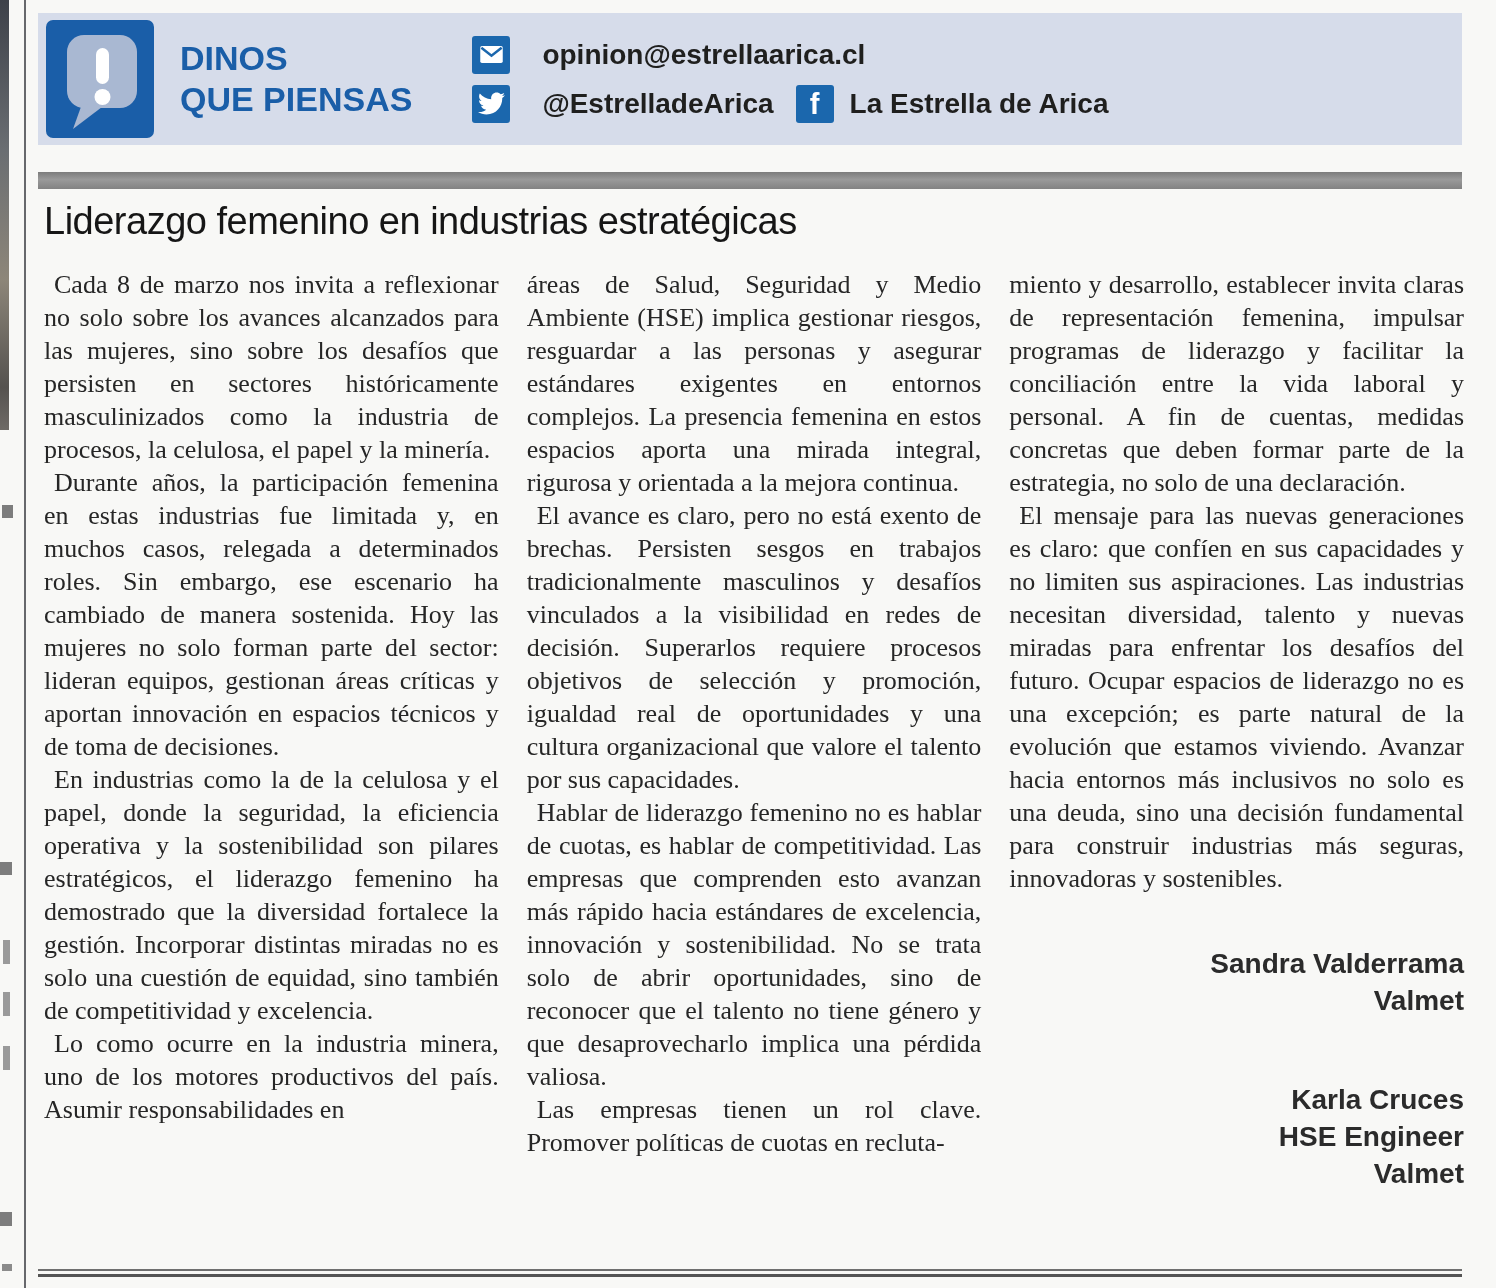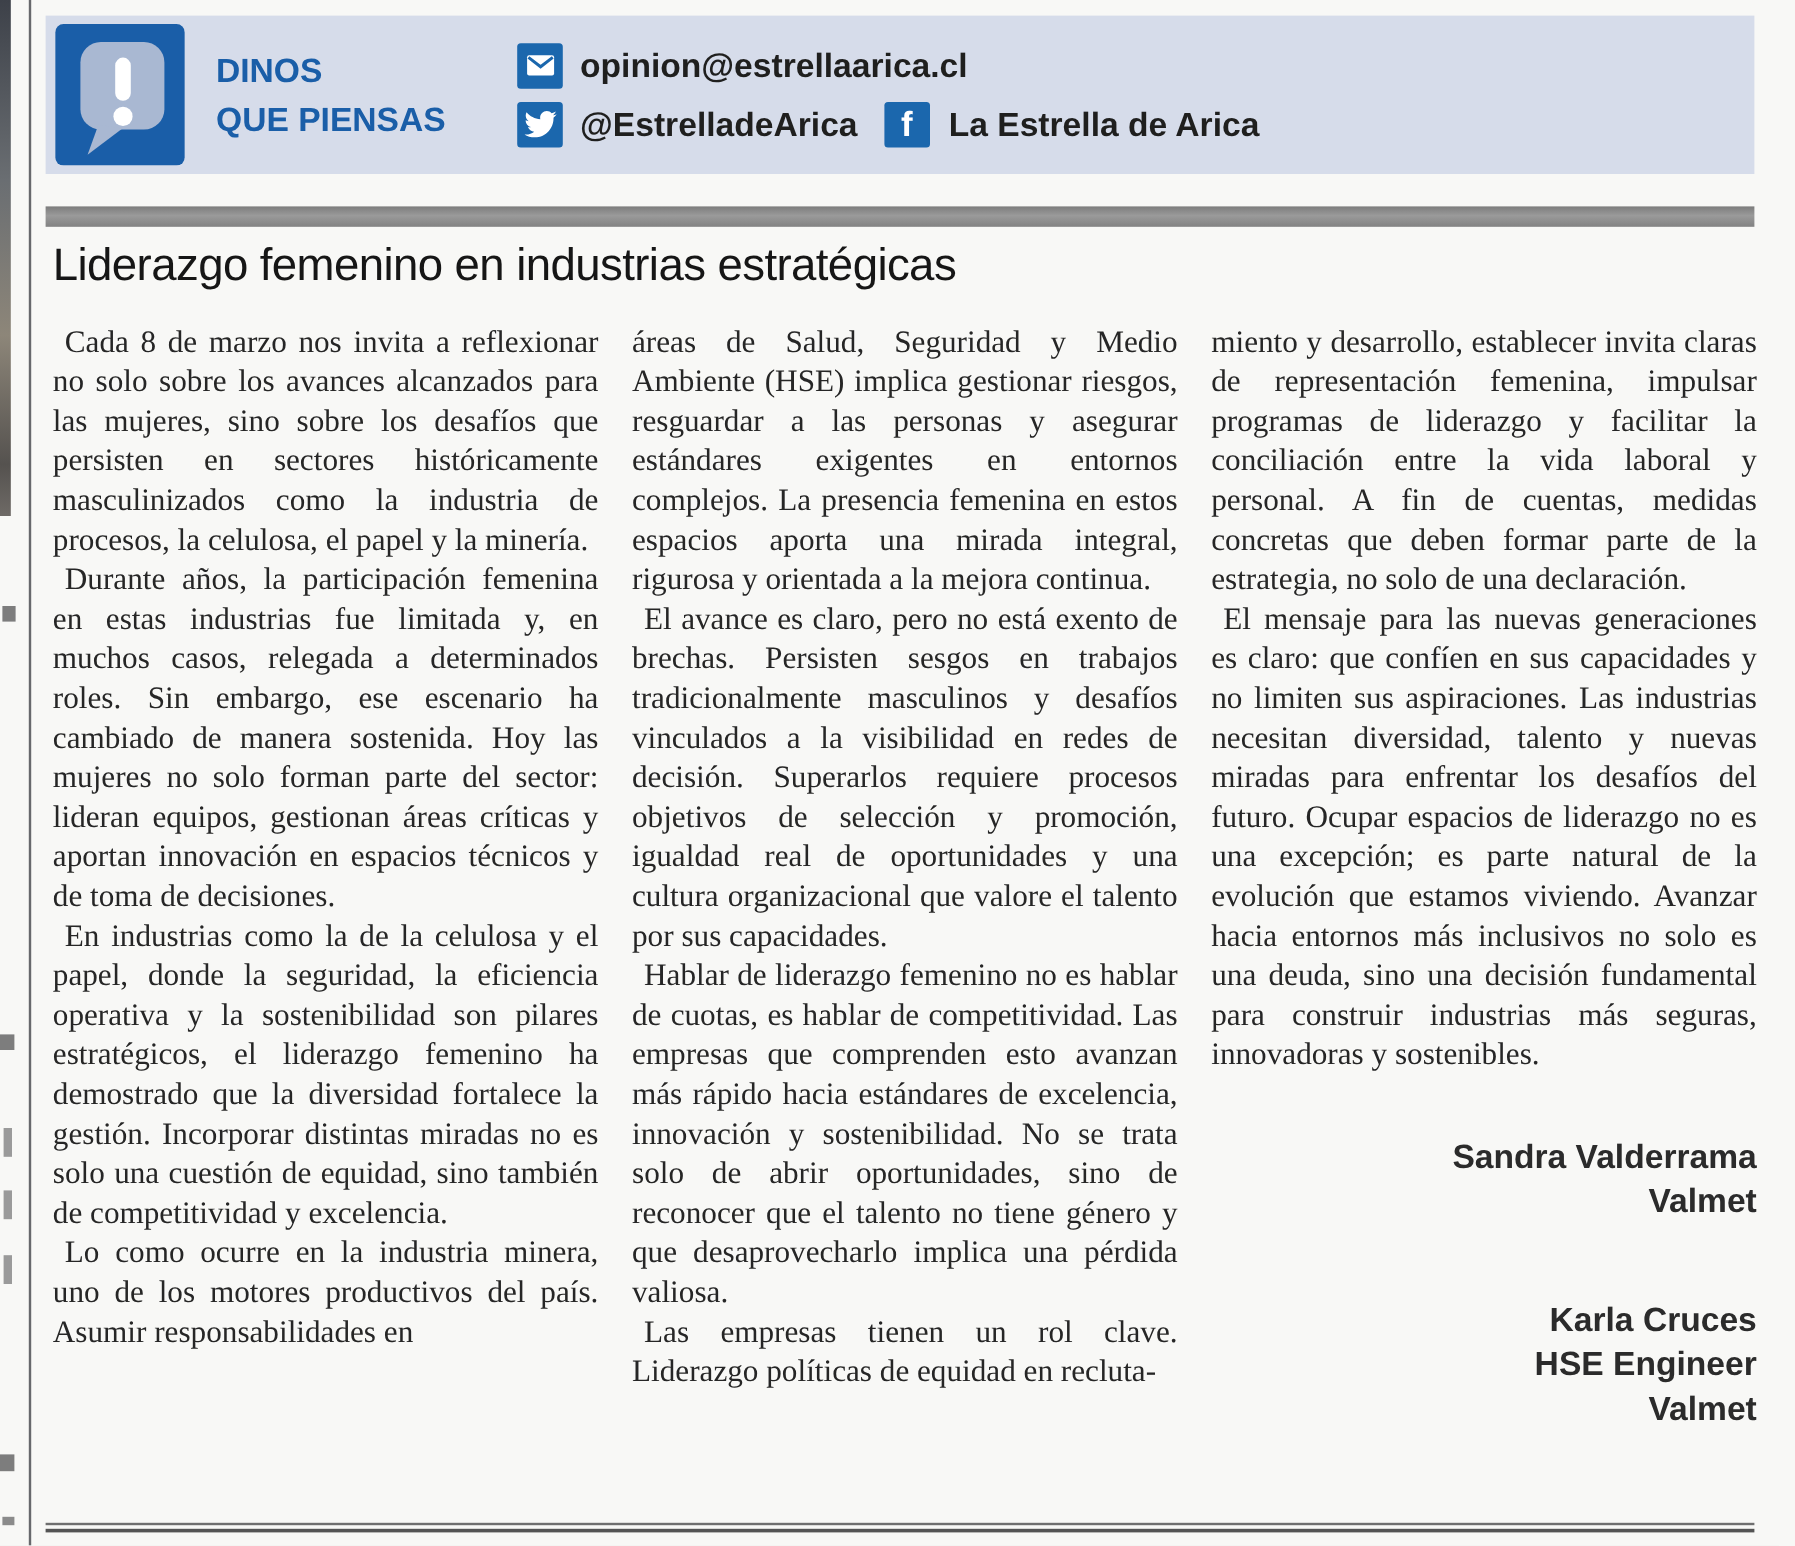--- a/index.html
+++ b/index.html
@@ -16,28 +16,28 @@
   .m3{left:3px;top:940px;width:7px;height:24px;background:#9a9a9a;}
   .m4{left:3px;top:992px;width:7px;height:24px;background:#9a9a9a;}
   .m5{left:3px;top:1046px;width:7px;height:24px;background:#9a9a9a;}
   .m6{left:0;top:1212px;width:12px;height:14px;}
   .m7{left:2px;top:1264px;width:10px;height:7px;background:#8b8b8b;}
 
   
   .masthead{position:absolute;left:38px;top:13px;width:1424px;height:132px;
     background:#d6dcea;display:flex;align-items:center;}
   .bubble-box{margin-left:8px;flex:0 0 auto;display:block;line-height:0;}
-  .mast-title{margin-left:26px;color:#1a5ea8;font-weight:bold;font-size:28px;line-height:41px;letter-spacing:0;}
+  .mast-title{margin-left:26px;color:#1a5ea8;font-weight:bold;font-size:34px;line-height:41px;letter-spacing:0;}
   .contacts{margin-left:60px;display:flex;flex-direction:column;gap:11px;}
   .contact-row{display:flex;align-items:center;}
   .cicon{width:38px;height:38px;background:#1b67ad;border-radius:3px;display:flex;
     align-items:center;justify-content:center;flex:0 0 auto;}
   .cicon.fb{background:#1b67ad;}
   .fb-f{color:#fff;font-weight:bold;font-size:29px;line-height:1;font-family:"Liberation Sans",sans-serif;transform:translateY(1px);}
-  .ctext{margin-left:14px;font-weight:bold;font-size:28px;color:#1f1f1e;letter-spacing:0;}
+  .ctext{margin-left:32px;font-weight:bold;font-size:28px;color:#1f1f1e;letter-spacing:0;}
   .ctext.after{margin-left:16px;}
   .cicon.gap{margin-left:22px;}
 
   
   .graybar{position:absolute;left:38px;top:172px;width:1424px;height:17px;
     background:linear-gradient(#7c7c7c,#9a9a9a 45%,#828282);}
 
   
   .title{position:absolute;left:44px;top:200px;margin:0;color:#161616;
     font-size:38px;font-weight:normal;letter-spacing:-0.5px;font-family:"Liberation Sans",sans-serif;}
@@ -121,21 +121,21 @@
     <div class="col">
       <p>Cada 8 de marzo nos invita a reflexionar no solo sobre los avances alcanzados para las mujeres, sino sobre los desafíos que persisten en sectores históricamente masculinizados como la industria de procesos, la celulosa, el papel y la minería.</p>
       <p>Durante años, la participación femenina en estas industrias fue limitada y, en muchos casos, relegada a determinados roles. Sin embargo, ese escenario ha cambiado de manera sostenida. Hoy las mujeres no solo forman parte del sector: lideran equipos, gestionan áreas críticas y aportan innovación en espacios técnicos y de toma de decisiones.</p>
       <p>En industrias como la de la celulosa y el papel, donde la seguridad, la eficiencia operativa y la sostenibilidad son pilares estratégicos, el liderazgo femenino ha demostrado que la diversidad fortalece la gestión. Incorporar distintas miradas no es solo una cuestión de equidad, sino también de competitividad y excelencia.</p>
       <p>Lo como ocurre en la industria minera, uno de los motores productivos del país. Asumir responsabilidades en</p>
     </div>
     <div class="col">
       <p class="cont">áreas de Salud, Seguridad y Medio Ambiente (HSE) implica gestionar riesgos, resguardar a las personas y asegurar estándares exigentes en entornos complejos. La presencia femenina en estos espacios aporta una mirada integral, rigurosa y orientada a la mejora continua.</p>
       <p>El avance es claro, pero no está exento de brechas. Persisten sesgos en trabajos tradicionalmente masculinos y desafíos vinculados a la visibilidad en redes de decisión. Superarlos requiere procesos objetivos de selección y promoción, igualdad real de oportunidades y una cultura organizacional que valore el talento por sus capacidades.</p>
       <p>Hablar de liderazgo femenino no es hablar de cuotas, es hablar de competitividad. Las empresas que comprenden esto avanzan más rápido hacia estándares de excelencia, innovación y sostenibilidad. No se trata solo de abrir oportunidades, sino de reconocer que el talento no tiene género y que desaprovecharlo implica una pérdida valiosa.</p>
-      <p>Las empresas tienen un rol clave. Liderazgo políticas de equidad en recluta-</p>
+      <p>Las empresas tienen un rol clave. Promover políticas de cuotas en recluta-</p>
     </div>
     <div class="col">
       <p class="cont">miento y desarrollo, establecer invita claras de representación femenina, impulsar programas de liderazgo y facilitar la conciliación entre la vida laboral y personal. A fin de cuentas, medidas concretas que deben formar parte de la estrategia, no solo de una declaración.</p>
       <p>El mensaje para las nuevas generaciones es claro: que confíen en sus capacidades y no limiten sus aspiraciones. Las industrias necesitan diversidad, talento y nuevas miradas para enfrentar los desafíos del futuro. Ocupar espacios de liderazgo no es una excepción; es parte natural de la evolución que estamos viviendo. Avanzar hacia entornos más inclusivos no solo es una deuda, sino una decisión fundamental para construir industrias más seguras, innovadoras y sostenibles.</p>
 
       <div class="sig-block first">
         <div>Sandra Valderrama</div>
         <div>Valmet</div>
       </div>
       <div class="sig-block second">

